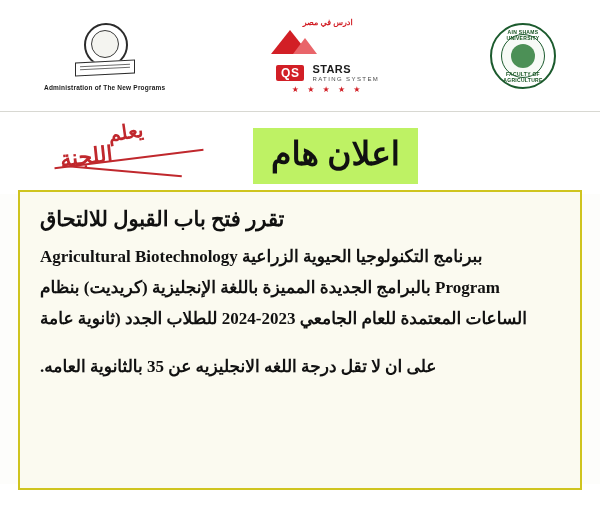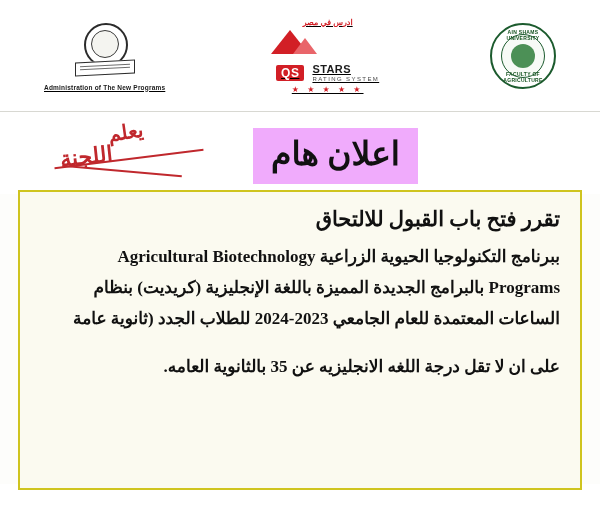--- a/index.html
+++ b/index.html
@@ -13,21 +13,20 @@
     font-family: "Liberation Sans", sans-serif;
     overflow: hidden;
   }
 
   .page {
     position: relative;
     width: 600px;
     height: 484px;
     background: #fdfdfb;
     box-sizing: border-box;
-    text-decoration: underline;
   }
 
   
   .logo-row {
     position: relative;
     height: 112px;
     border-bottom: 1px solid #d8d8d2;
     display: flex;
     align-items: center;
     justify-content: space-between;
@@ -275,21 +274,21 @@
     width: 120px;
     height: 0;
     border-top: 2px solid #c0282d;
     transform: rotate(5deg);
   }
 
   .headline {
     position: absolute;
     right: 182px;
     top: 16px;
-    background: #f0abfc;
+    background: #bef264;
     padding: 6px 18px 10px 18px;
     direction: rtl;
     font-family: "Liberation Serif", serif;
     font-size: 33px;
     font-weight: bold;
     color: #111111;
     letter-spacing: 0px;
     line-height: 40px;
     white-space: nowrap;
   }
@@ -299,21 +298,21 @@
     position: absolute;
     left: 18px;
     top: 190px;
     width: 564px;
     height: 300px;
     border: 2px solid #cfc41f;
     background: #fbfaf0;
     box-sizing: border-box;
     padding: 12px 20px;
     direction: rtl;
-    text-align: right;
+    text-align: left;
   }
 
   .line {
     font-family: "Liberation Serif", serif;
     color: #111111;
     line-height: 30px;
   }
   .l-heading {
     font-size: 21px;
     font-weight: bold;
@@ -403,21 +402,21 @@
 
   <div class="body-box">
     <div class="line l-heading">تقرر فتح باب القبول للالتحاق</div>
 
     <div class="line l-body">
       <span>ببرنامج التكنولوجيا الحيوية الزراعية</span>
       <span class="en">Agricultural Biotechnology</span>
     </div>
 
     <div class="line l-body">
-      <span class="en">Programs</span>
+      <span class="en">Program</span>
       <span>بالبرامج الجديدة المميزة باللغة الإنجليزية (كريديت) بنظام</span>
     </div>
 
     <div class="line l-body">الساعات المعتمدة للعام الجامعي 2023-2024 للطلاب الجدد (ثانوية عامة</div>
 
 
     <div class="line l-final">على ان لا تقل درجة اللغه الانجليزيه عن 35 بالثانوية العامه.</div>
   </div>
 
 </div>

